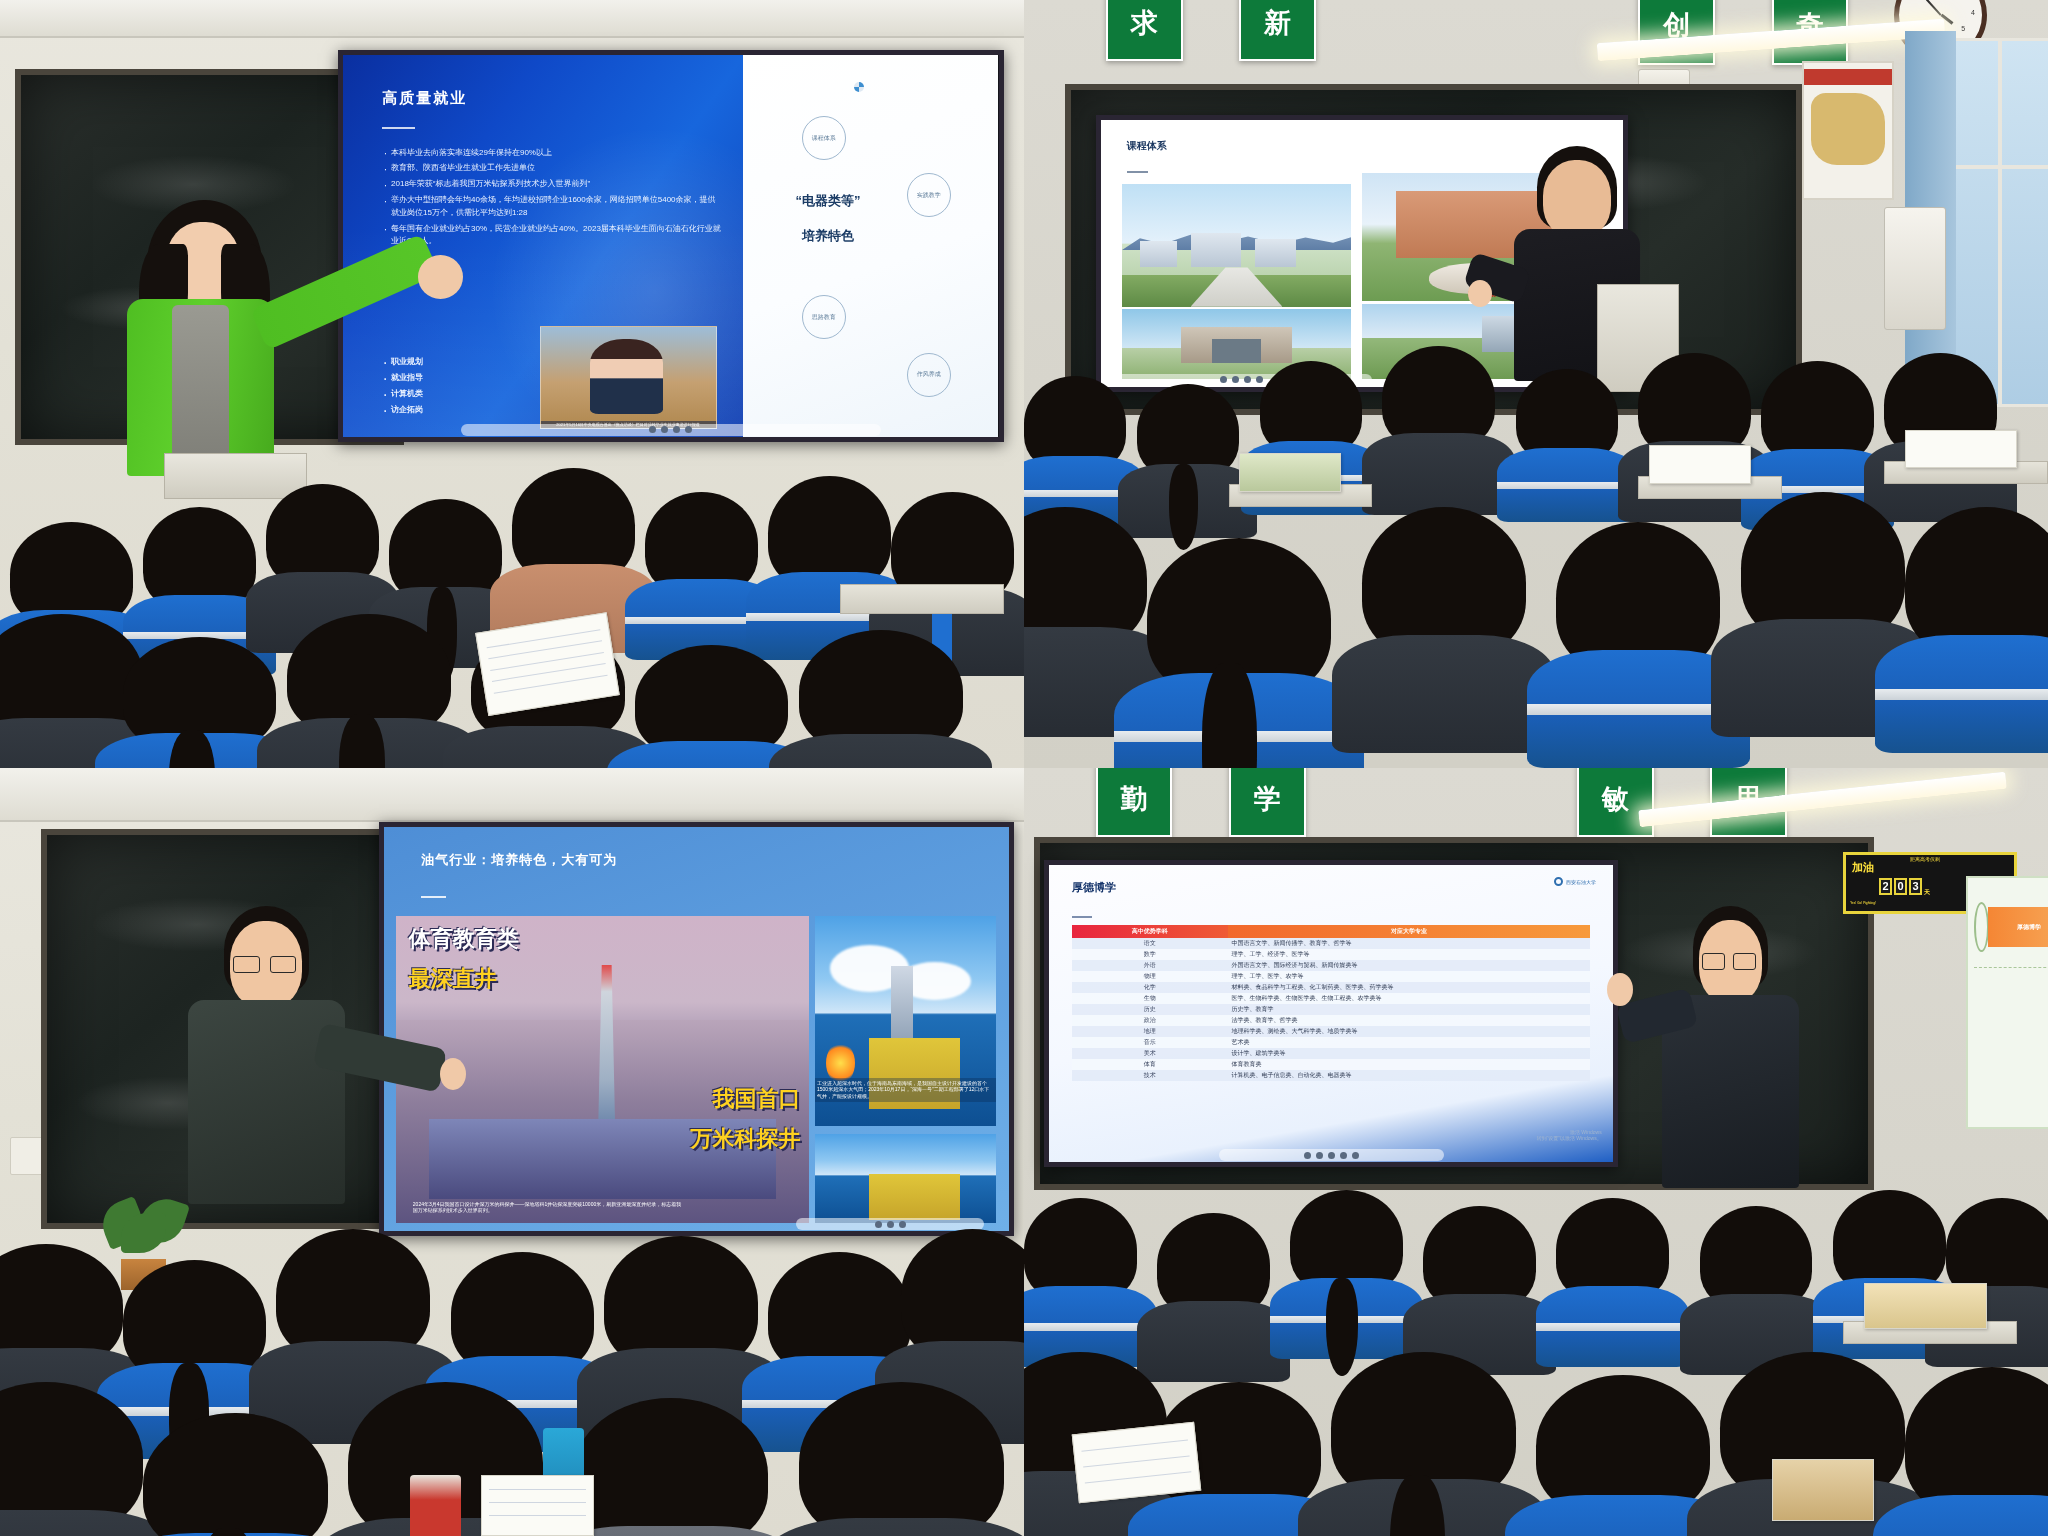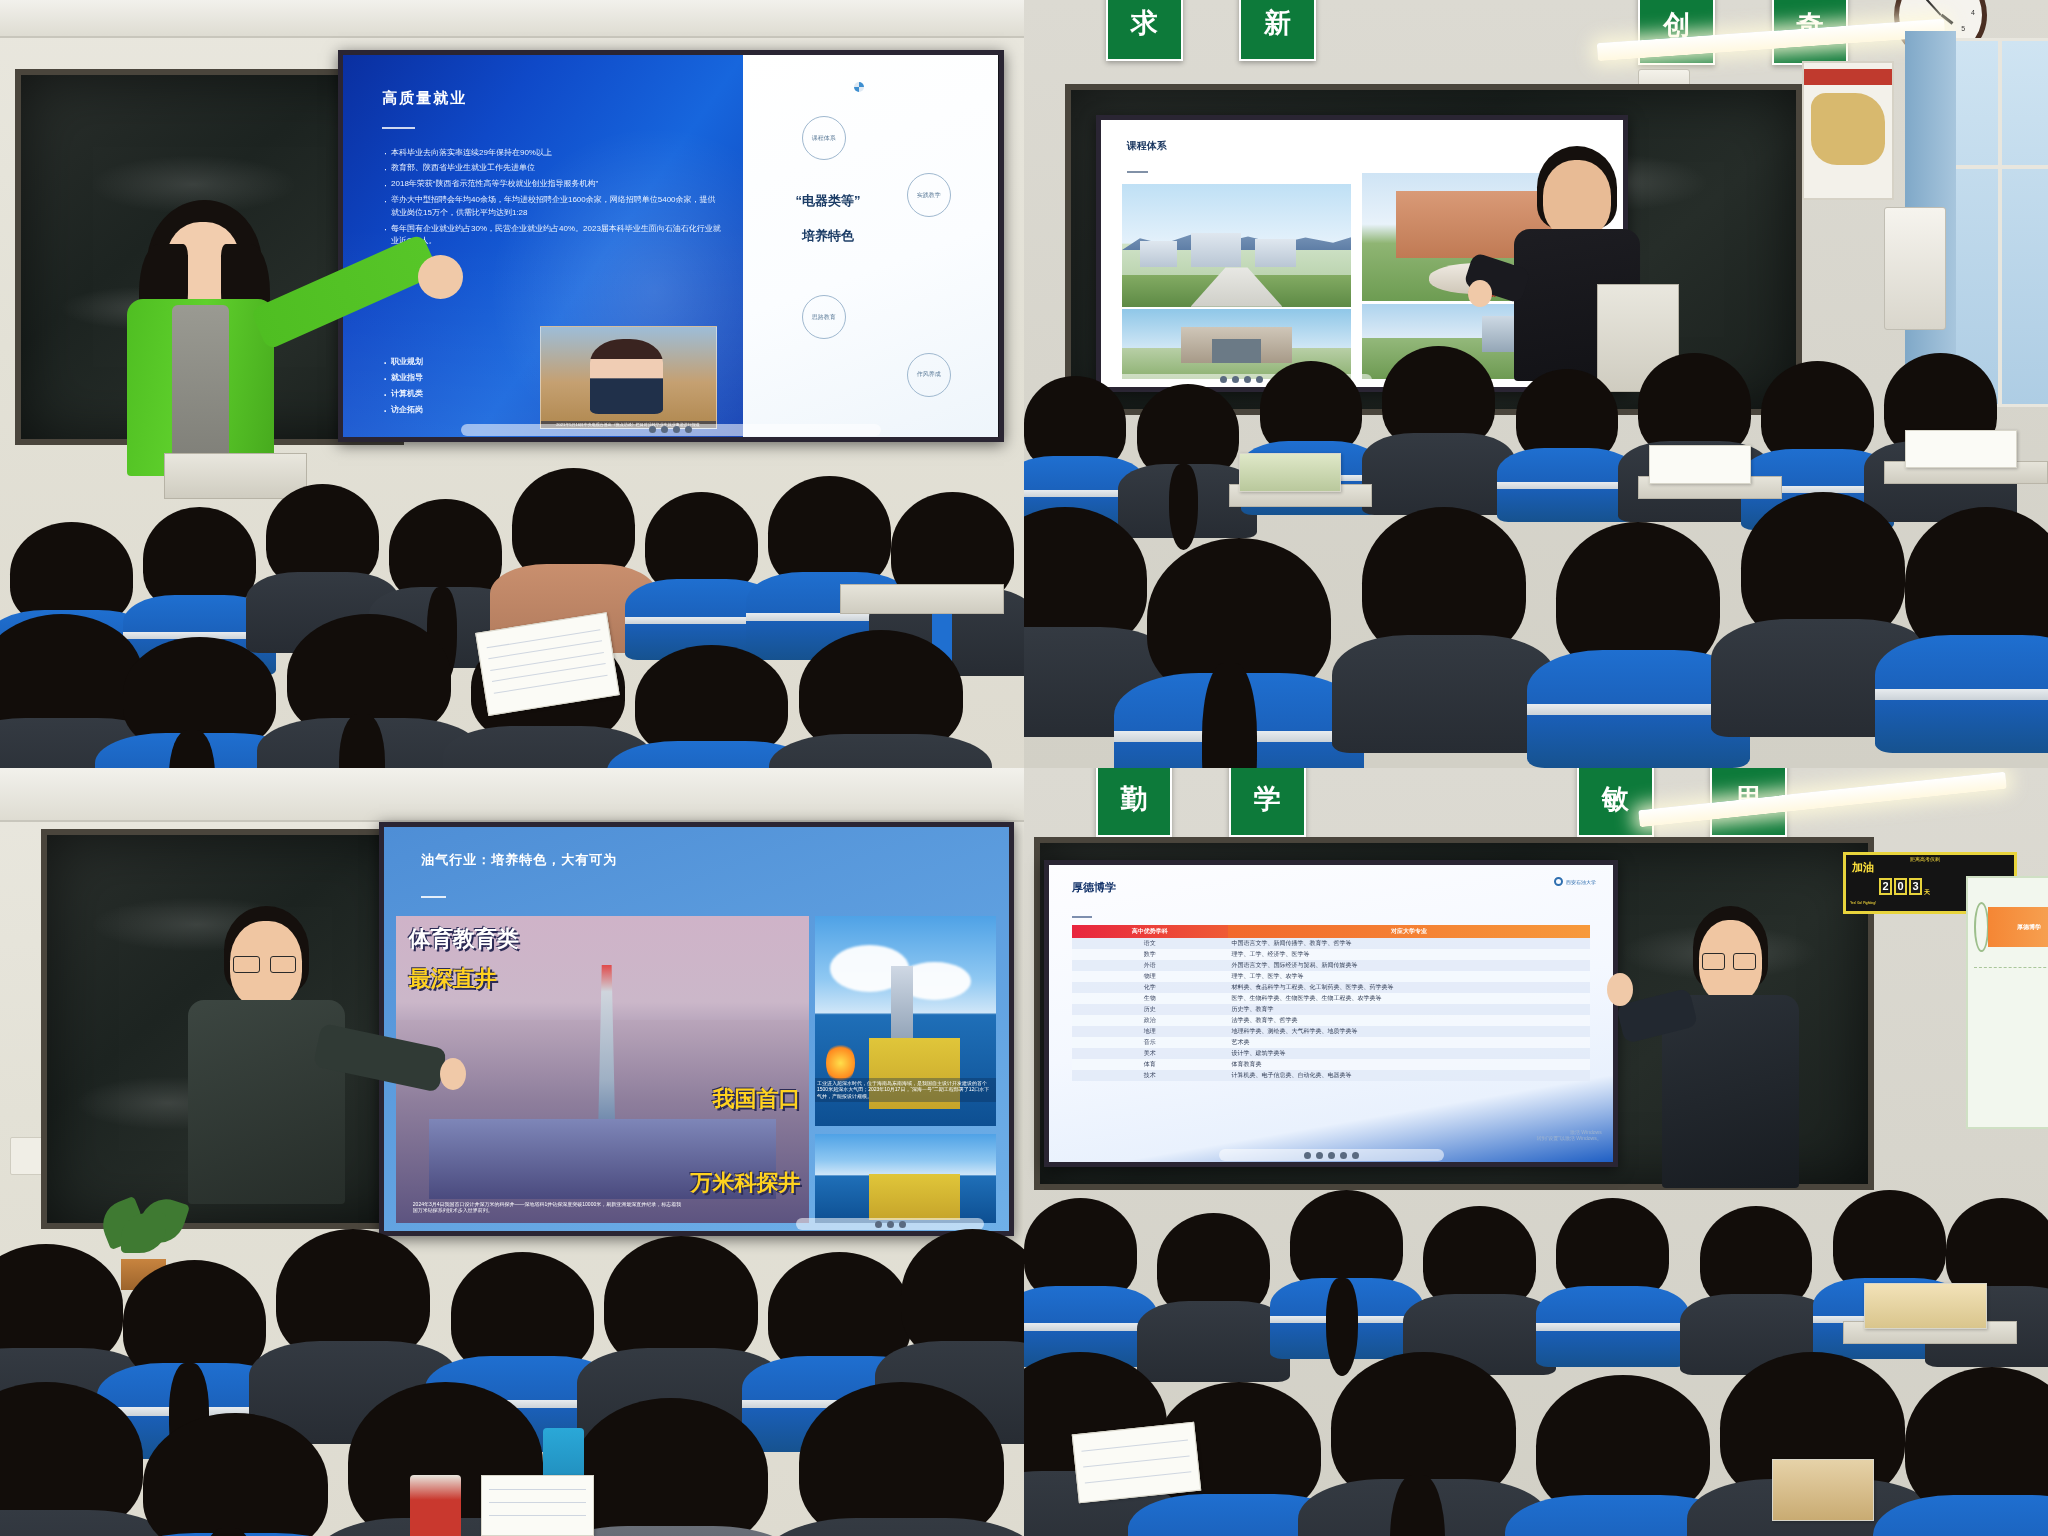--- a/index.html
+++ b/index.html
@@ -204,21 +204,21 @@
       <div class="screen">
         <div class="slide-blue" style="width:61%;"></div>
         <div class="slide-white" style="left:61%;width:39%;"></div>
 
         <div class="sl-title" style="left:6%;top:9%;font-size:15px;">高质量就业</div>
         <div class="sl-rule" style="left:6%;top:19%;width:5%;"></div>
 
         <ul class="bullets" style="left:6%;top:24%;width:52%;font-size:8px;">
           <li>本科毕业去向落实率连续29年保持在90%以上</li>
           <li>教育部、陕西省毕业生就业工作先进单位</li>
-          <li>2018年荣获“陕西省示范性高等学校就业创业指导服务机构”</li>
+          <li>2018年荣获“标志着我国万米钻探系列技术步入世界前列”</li>
           <li>举办大中型招聘会年均40余场，年均进校招聘企业1600余家，网络招聘单位5400余家，提供就业岗位15万个，供需比平均达到1:28</li>
           <li>每年国有企业就业约占30%，民营企业就业约占40%。2023届本科毕业生面向石油石化行业就业近800人。</li>
         </ul>
 
         <ul class="bullets" style="left:6%;top:79%;width:22%;font-size:8px;font-weight:bold;">
           <li>职业规划</li>
           <li>就业指导</li>
           <li>计算机类</li>
           <li>访企拓岗</li>
         </ul>
@@ -522,21 +522,21 @@
         <div class="oil-title" style="left:6%;top:6%;font-size:13px;">油气行业：培养特色，大有可为</div>
         <div class="oil-rule" style="left:6%;top:17%;width:4%;"></div>
 
         <div class="poster" style="left:2%;top:22%;width:66%;height:76%;">
           <div class="desert"></div>
           <div class="rig"></div>
           <div class="platform"></div>
           <div class="big-cn" style="left:3%;top:4%;font-size:22px;">体育教育类</div>
           <div class="big-cn y" style="left:3%;top:17%;font-size:22px;">最深直井</div>
           <div class="big-cn y" style="right:2%;top:56%;font-size:22px;">我国首口</div>
-          <div class="big-cn y" style="right:2%;top:69%;font-size:22px;margin-top:44px;">万米科探井</div>
+          <div class="big-cn y" style="right:2%;top:69%;font-size:22px;">万米科探井</div>
           <div class="poster-cap" style="left:4%;right:30%;bottom:3%;font-size:5px;">2024年3月4日我国首口设计井深万米的科探井——深地塔科1井钻探深度突破10000米，刷新亚洲最深直井纪录，标志着我国万米钻探系列技术步入世界前列。</div>
         </div>
 
         <div class="sea" style="left:69%;top:22%;width:29%;height:52%;">
           <div class="cloud" style="left:8%;top:14%;width:44%;height:22%;"></div>
           <div class="cloud" style="left:46%;top:22%;width:40%;height:18%;"></div>
           <div class="tower2"></div>
           <div class="platform2"></div>
           <div class="flame"></div>
         </div>

